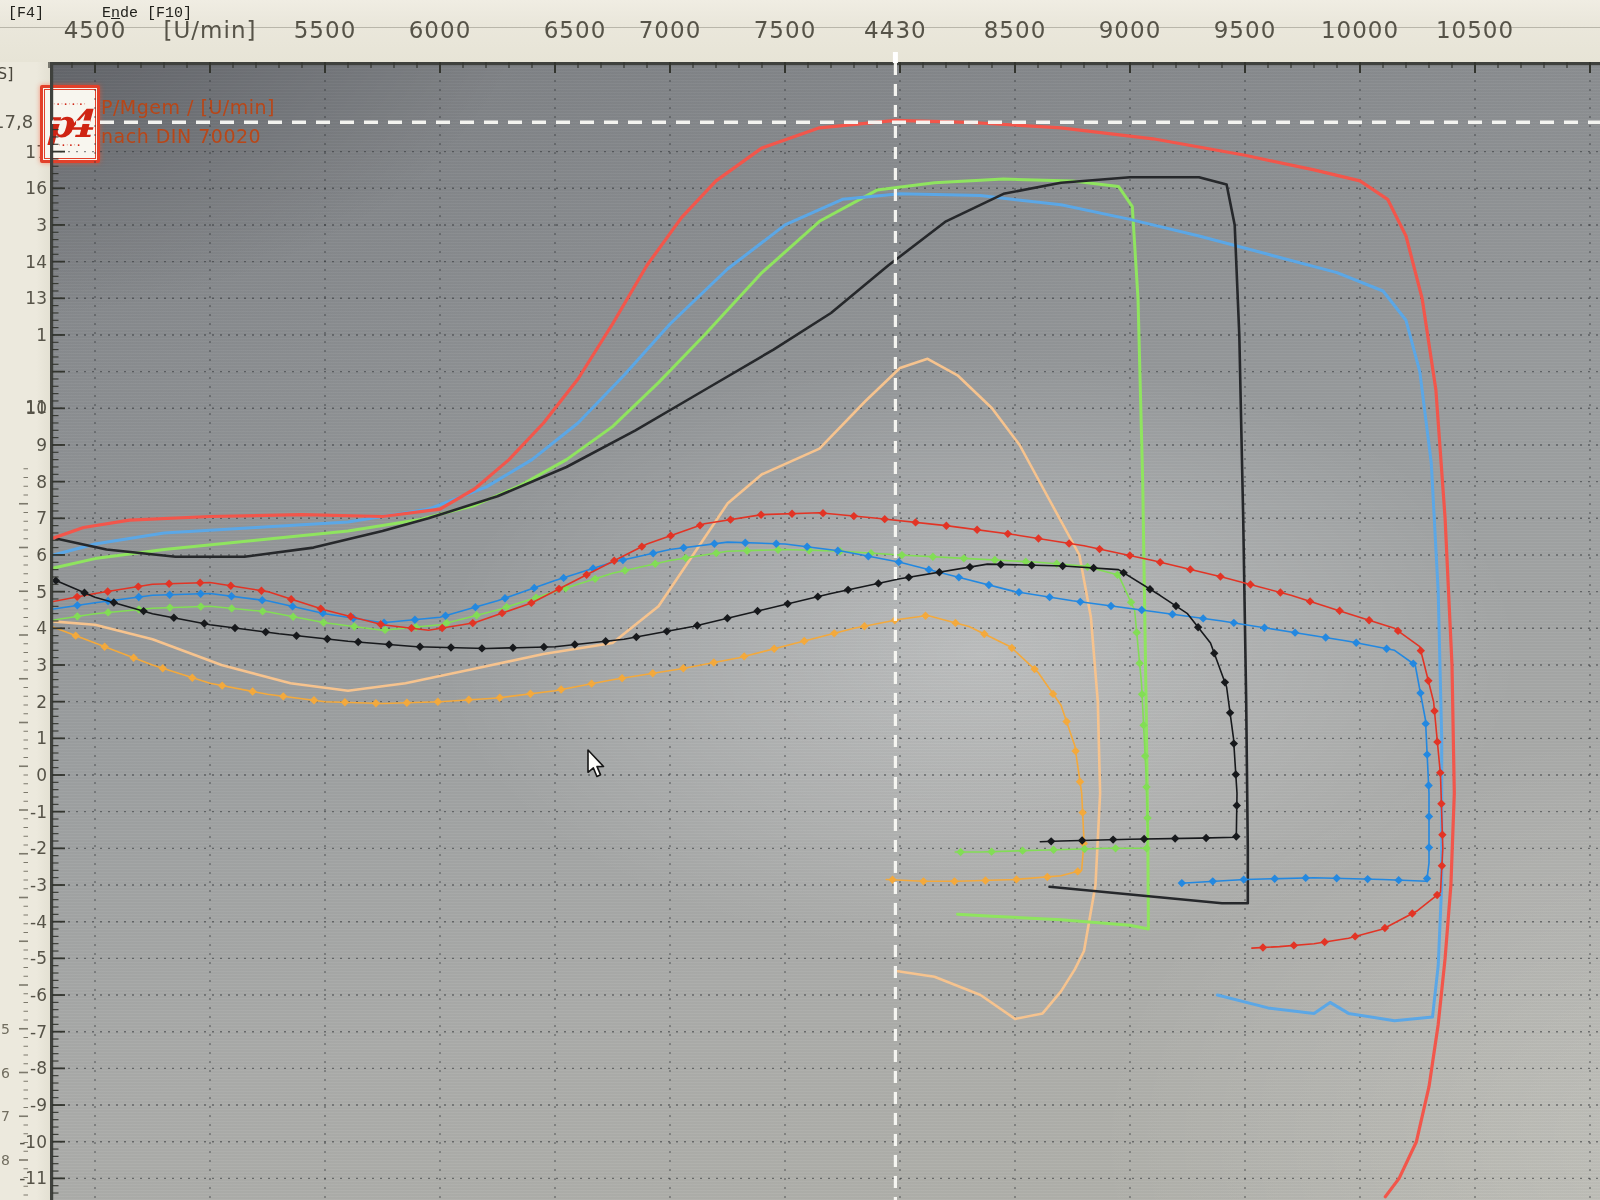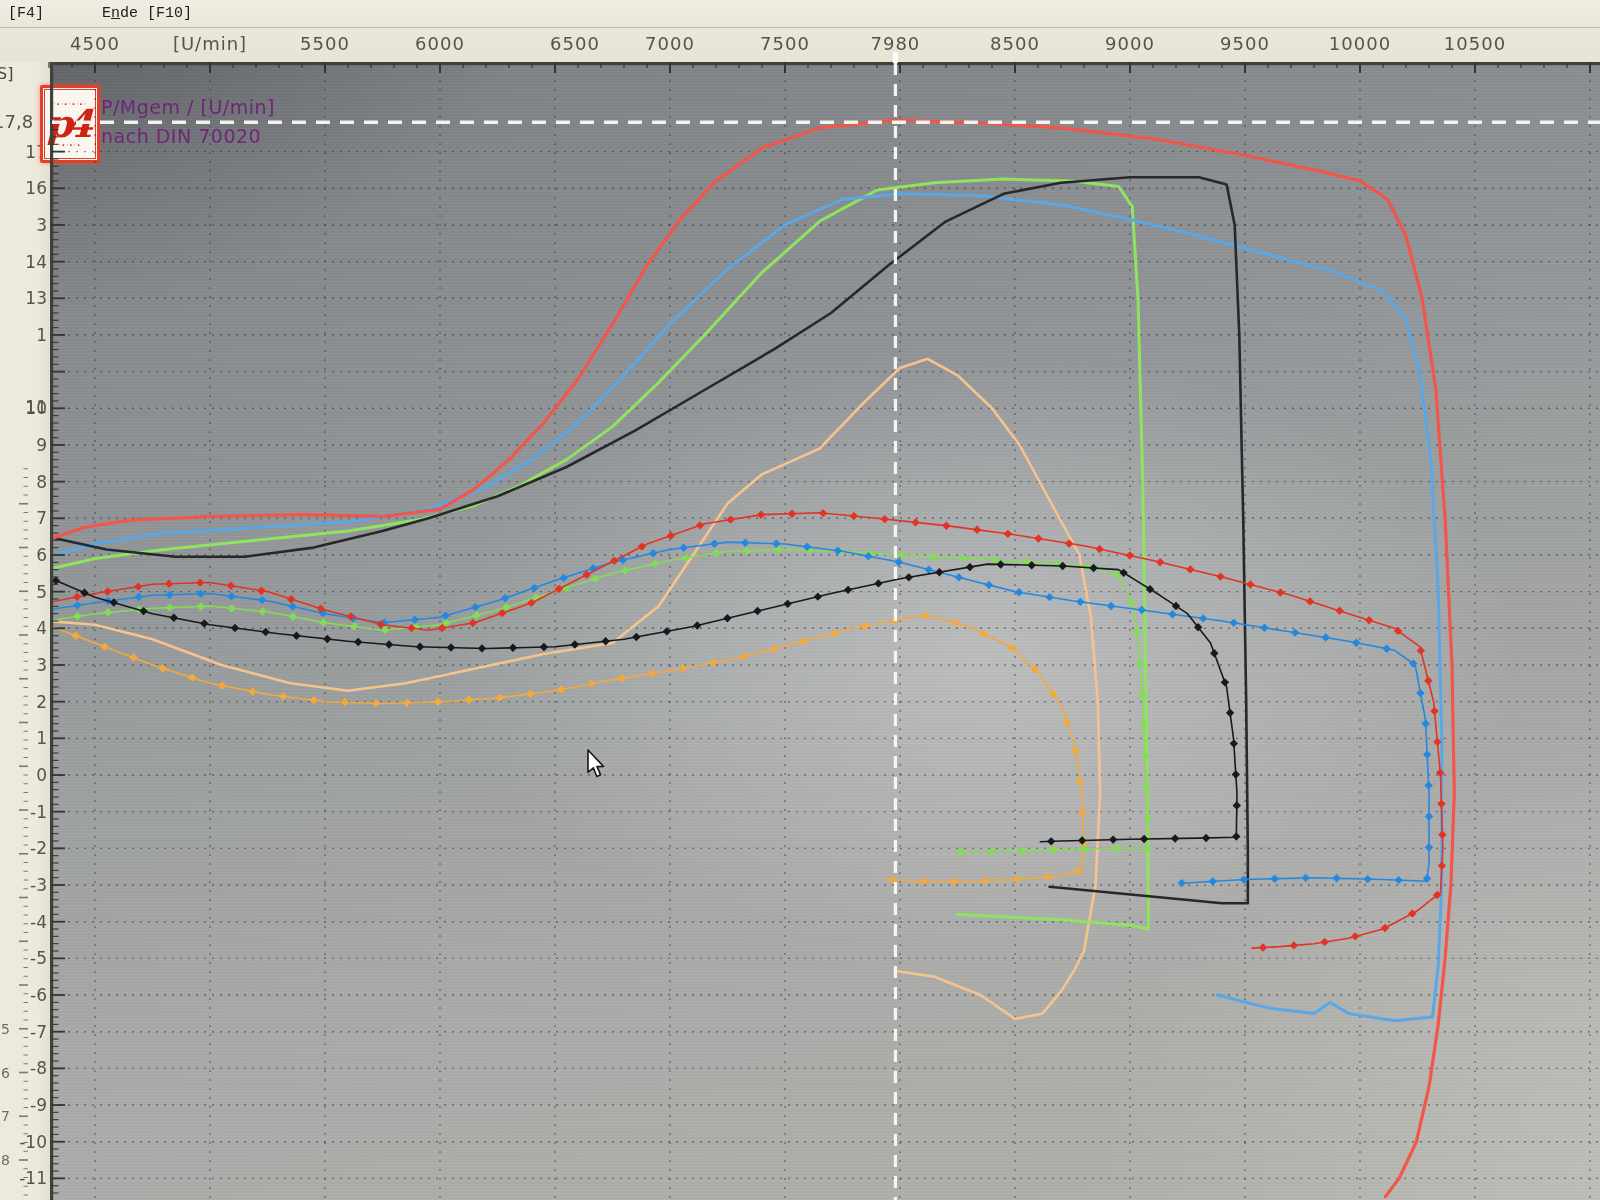--- a/index.html
+++ b/index.html
@@ -12,22 +12,22 @@
            border-bottom:1px solid #b9b6aa;display:flex;align-items:center;
            color:#21211c;font-size:15px;}
   .menu-item{padding:3px 10px;white-space:pre;font-family:Liberation Mono, monospace;}
   #menu-f4{padding-left:8px;}
   #menu-ende{margin-left:38px;}
   #menu-ende u{text-decoration:underline;}
   #top-ruler{position:absolute;left:0;top:28px;width:1600px;height:34px;
              background:linear-gradient(180deg,#eae7db,#e7e4d6);}
   #left-ruler{position:absolute;left:0;top:62px;width:52px;height:1138px;
               background:linear-gradient(90deg,#ece9dd 70%,#e2dfd1);}
-  .x-label{position:absolute;top:33px;transform:translateX(-50%);
-           font-size:18px;color:#565348;letter-spacing:1px;}
+  .x-label{position:absolute;top:17px;transform:translateX(-50%);
+           font-size:23px;color:#565348;letter-spacing:1px;}
   .y-label{position:absolute;left:2px;width:45px;text-align:right;
            font-size:17px;color:#565348;}
   .mini-label{position:absolute;left:1px;width:14px;font-size:14px;color:#716d5f;}
   #ps-partial{position:absolute;left:-3px;top:64px;font-size:16px;color:#4a473d;}
   #cursor-y-label{position:absolute;left:-7px;top:111px;width:42px;font-size:18px;
                   color:#565348;letter-spacing:0px;}
   
   #chart-area{position:absolute;left:52px;top:62px;width:1548px;height:1138px;
     background:
       radial-gradient(ellipse 750px 420px at 60% 52%,rgba(255,255,255,.30),rgba(255,255,255,0) 72%),
@@ -38,21 +38,21 @@
       background:repeating-linear-gradient(0deg,rgba(255,255,255,.025) 0 1px,rgba(0,0,0,.02) 1px 3px);}
   
   #logo{position:absolute;left:40px;top:85px;width:54px;height:72px;
         background:#f8f6ef;border:3px solid #e2402a;border-radius:2px;
         box-shadow:0 0 5px rgba(255,80,40,.55), inset 0 0 0 1px #f8f6ef, inset 0 0 0 2px #e2402a;
         display:flex;flex-direction:column;align-items:center;justify-content:center;z-index:3;}
   #logo .big{font-family:"DejaVu Serif","Liberation Serif",serif;font-style:italic;
              font-weight:bold;font-size:38px;line-height:34px;color:#cf2413;letter-spacing:-5px;
              transform:skewX(-4deg);}
   #logo .tiny{font-size:6px;color:#cf2413;letter-spacing:1px;line-height:7px;}
-  #plot-title{position:absolute;left:101px;top:93px;z-index:2;color:#701a75;
+  #plot-title{position:absolute;left:101px;top:93px;z-index:2;color:#c2410c;
               font-size:19px;line-height:29px;opacity:.88;letter-spacing:.5px;}
   svg#chart{position:absolute;left:0;top:0;z-index:4;pointer-events:none;}
 </style>
 </head>
 <body>
 
 <div id="app">
   <div id="menubar">
     <span class="menu-item" id="menu-f4">[F4]</span>
     <span class="menu-item" id="menu-ende"><span>E</span><u>n</u><span>de [F10]</span></span>
@@ -743,21 +743,21 @@
       </g>
       <polygon points="588,750 588,772.275 593.4,767.955 596.91,776.46 600.555,774.84 597.045,766.605 603.525,766.47" fill="#fdfdfa" stroke="#151515" stroke-width="1.6" stroke-linejoin="round"></polygon>
     </svg>
 <div class="x-label" style="left: 95px;">4500</div>
     <div class="x-label" style="left: 210px;">[U/min]</div>
     <div class="x-label" style="left: 325px;">5500</div>
     <div class="x-label" style="left: 440px;">6000</div>
     <div class="x-label" style="left: 555px; margin-left: 20px;">6500</div>
     <div class="x-label" style="left: 670px;">7000</div>
     <div class="x-label" style="left: 785px;">7500</div>
-    <div class="x-label" style="left: 895.4px;">7980</div>
+    <div class="x-label" style="left: 895.4px;">4430</div>
     <div class="x-label" style="left: 1015px;">8500</div>
     <div class="x-label" style="left: 1130px;">9000</div>
     <div class="x-label" style="left: 1245px; text-align: center;">9500</div>
     <div class="x-label" style="left: 1360px;">10000</div>
     <div class="x-label" style="left: 1475px;">10500</div>
     <div class="y-label" style="top: 141.61px;">17</div>
     <div class="y-label" style="top: 178.28px;">16</div>
     <div class="y-label" style="top: 214.95px;">3</div>
     <div class="y-label" style="top: 251.62px;">14</div>
     <div class="y-label" style="top: 288.29px;">13</div>

